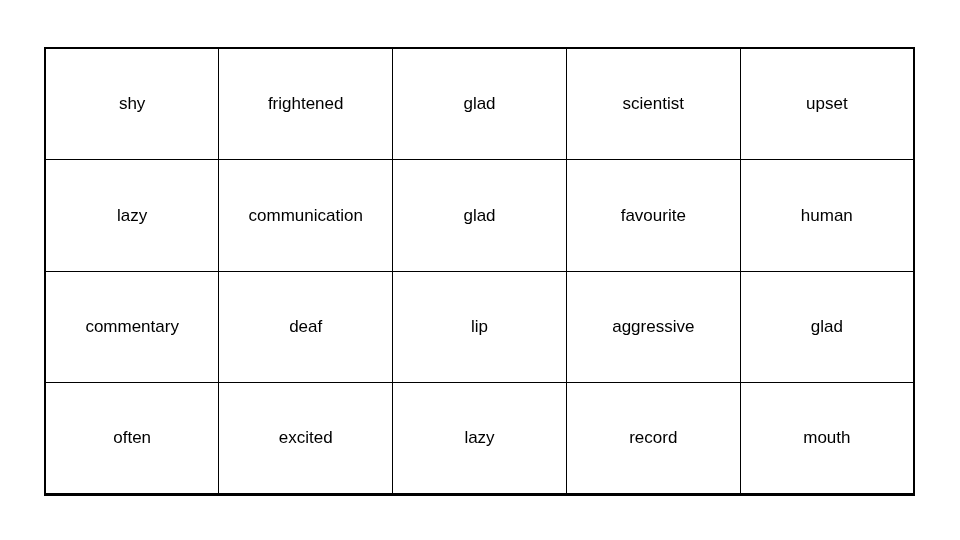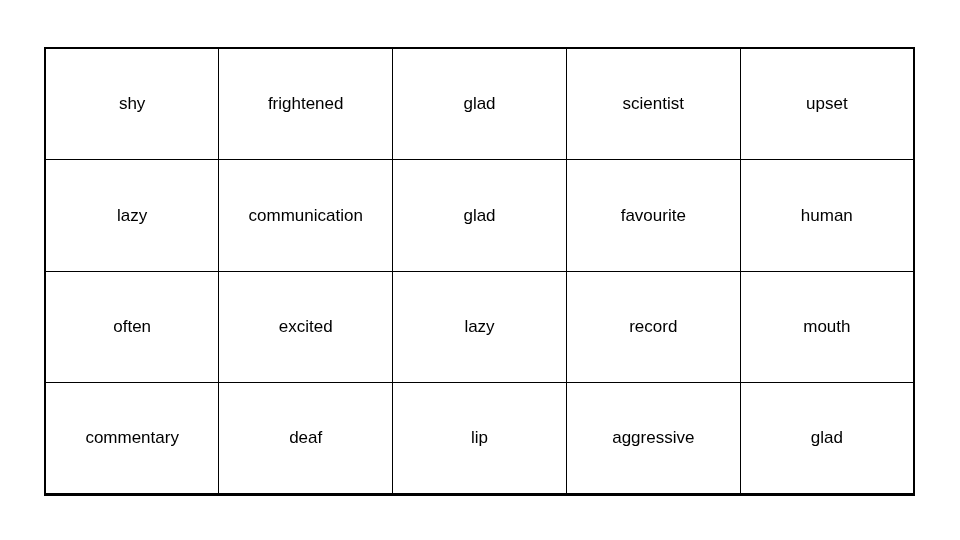--- a/index.html
+++ b/index.html
@@ -77,28 +77,28 @@
         <td>upset</td>
       </tr>
       <tr>
         <td>lazy</td>
         <td>communication</td>
         <td>glad</td>
         <td>favourite</td>
         <td>human</td>
       </tr>
       <tr>
+        <td>commentary</td>
+        <td>deaf</td>
+        <td>lip</td>
+        <td>aggressive</td>
+        <td>glad</td>
+      </tr>
+      <tr>
         <td>often</td>
         <td>excited</td>
         <td>lazy</td>
         <td>record</td>
         <td>mouth</td>
       </tr>
-      <tr>
-        <td>commentary</td>
-        <td>deaf</td>
-        <td>lip</td>
-        <td>aggressive</td>
-        <td>glad</td>
-      </tr>
     </tbody>
   </table>
 </div>
 
 </body></html>

